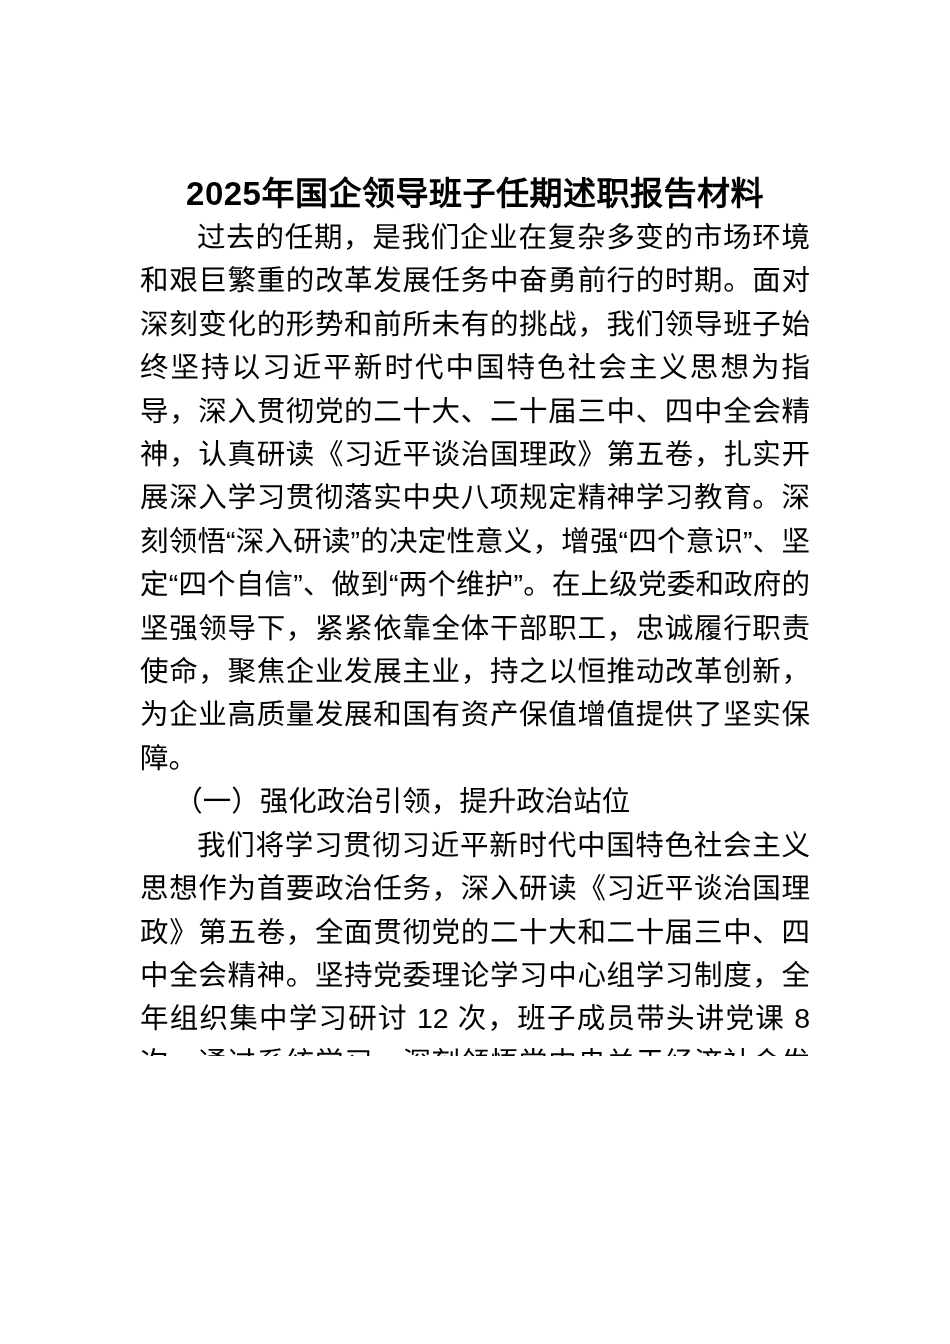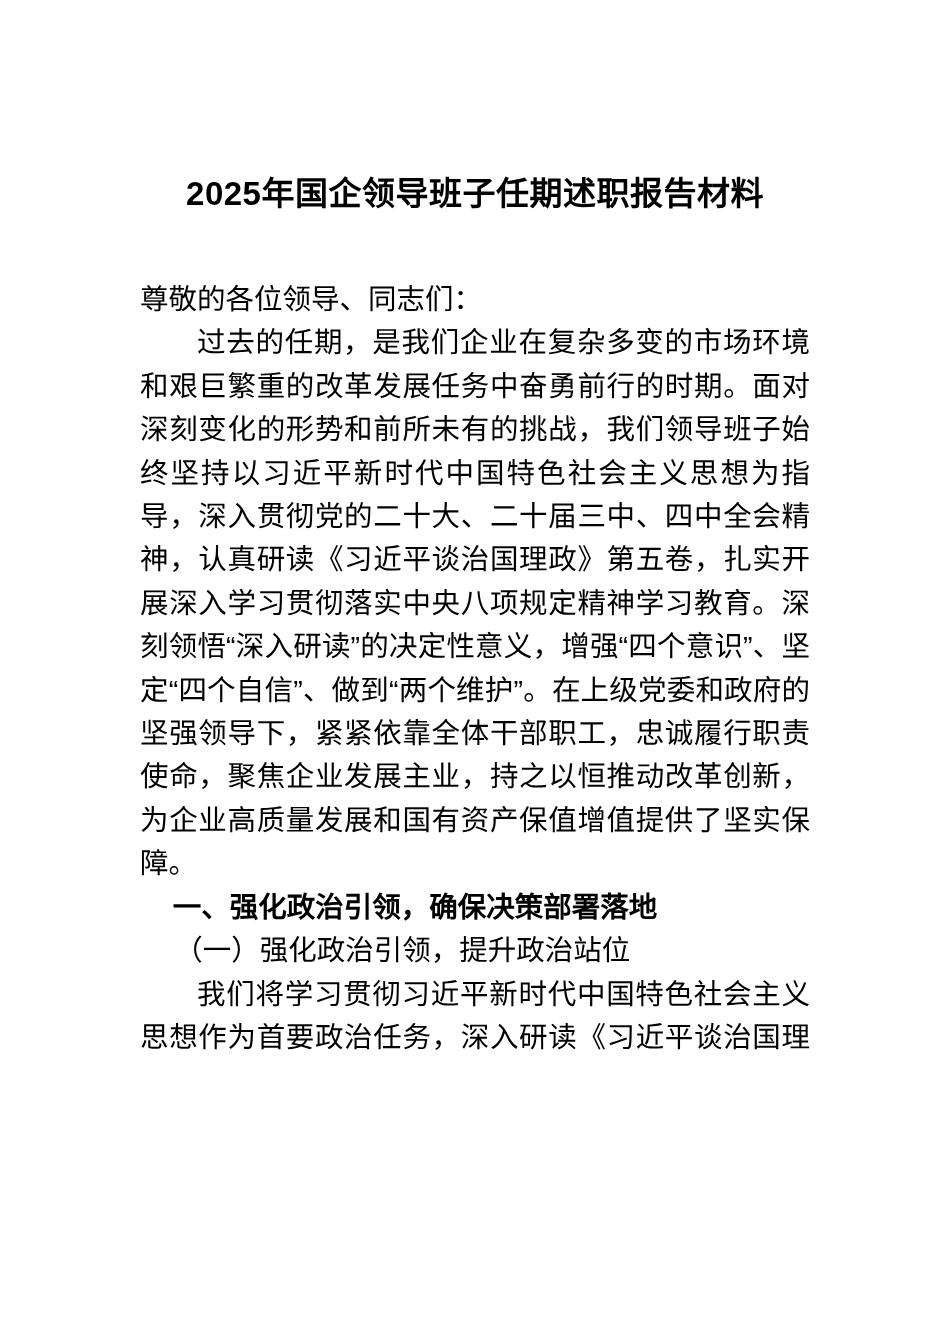--- a/index.html
+++ b/index.html
@@ -81,25 +81,23 @@
   }
 </style>
 </head>
 <body>
 
 <div class="page">
   <div class="content">
 
     <h1 class="doc-title">2025年国企领导班子任期述职报告材料</h1>
 
-    <p class="para salutation">尊敬的各位领导、同志们：</p>
 
 
     <p class="para indent">过去的任期，是我们企业在复杂多变的市场环境和艰巨繁重的改革发展任务中奋勇前行的时期。面对深刻变化的形势和前所未有的挑战，我们领导班子始终坚持以习近平新时代中国特色社会主义思想为指导，深入贯彻党的二十大、二十届三中、四中全会精神，认真研读《习近平谈治国理政》第五卷，扎实开展深入学习贯彻落实中央八项规定精神学习教育。深刻领悟“深入研读”的决定性意义，增强“四个意识”、坚定“四个自信”、做到“两个维护”。在上级党委和政府的坚强领导下，紧紧依靠全体干部职工，忠诚履行职责使命，聚焦企业发展主业，持之以恒推动改革创新，为企业高质量发展和国有资产保值增值提供了坚实保障。</p>
 
-    <p class="heading-1">一、强化政治引领，确保决策部署落地</p>
 
     <p class="heading-2">（一）强化政治引领，提升政治站位</p>
 
     <p class="para indent">我们将学习贯彻习近平新时代中国特色社会主义思想作为首要政治任务，深入研读《习近平谈治国理政》第五卷，全面贯彻党的二十大和二十届三中、四中全会精神。坚持党委理论学习中心组学习制度，全年组织集中学习研讨 12 次，班子成员带头讲党课 8 次。通过系统学习，深刻领悟党中央关于经济社会发展、国有企业改革等重要论述和战略部署，不断提高政治判断力、政治领悟力、政治执行力，确保企业发展方向与党中央决策部署保持高度一致。</p>
 
   </div>
 </div>
 
 </body></html>

